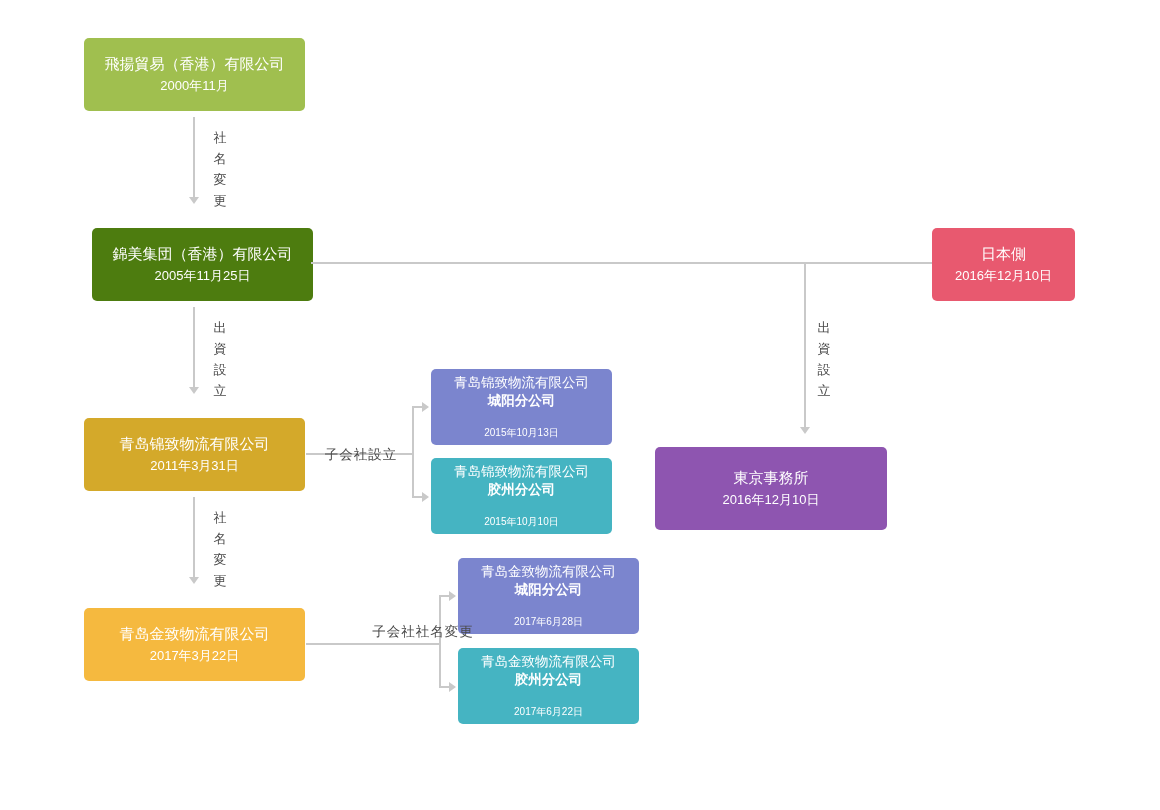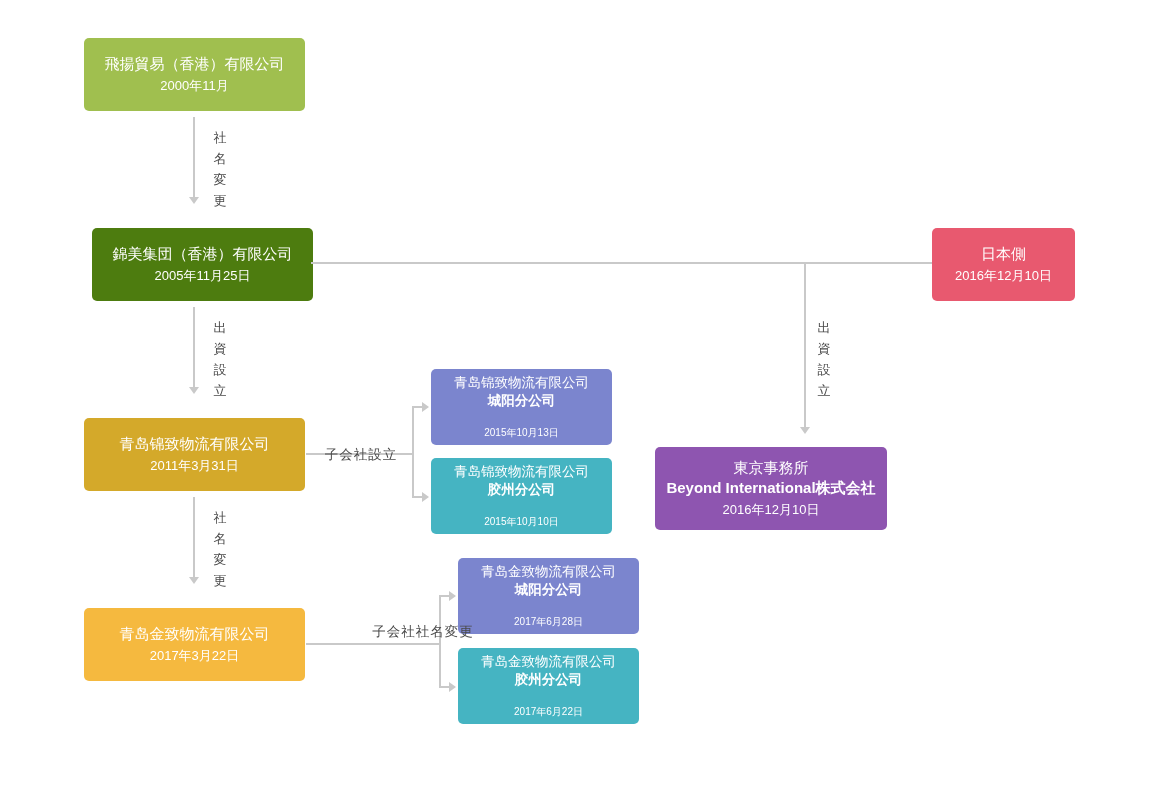--- a/index.html
+++ b/index.html
@@ -156,21 +156,20 @@
     <div class="date">2017年6月22日</div>
   </div>
 
   <div class="node" style="left:932px; top:228px; width:143px; height:73px; background:#e8596f;">
     <div class="title">日本側</div>
     <div class="date">2016年12月10日</div>
   </div>
 
   <div class="node" style="left:655px; top:447px; width:232px; height:83px; background:#8e55b0;">
     <div class="title">東京事務所</div>
-    <div class="title2">Beyond International株式会社</div>
     <div class="date">2016年12月10日</div>
   </div>
 
   <div class="vline" style="left:193px; top:117px; height:82px;"></div>
   <div class="arrow-down" style="left:189px; top:197px;"></div>
   <div class="vlabel" style="left:212px; top:127px;">
     <span>社</span>
     <span>名</span>
     <span>変</span>
     <span>更</span>

